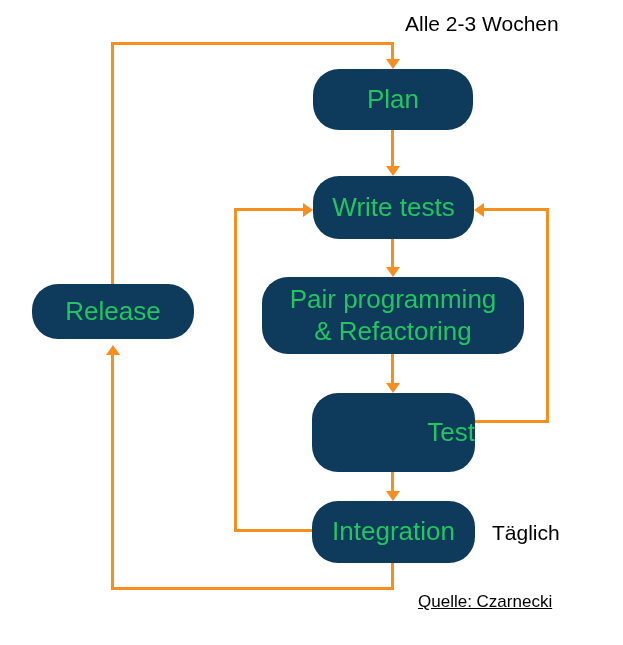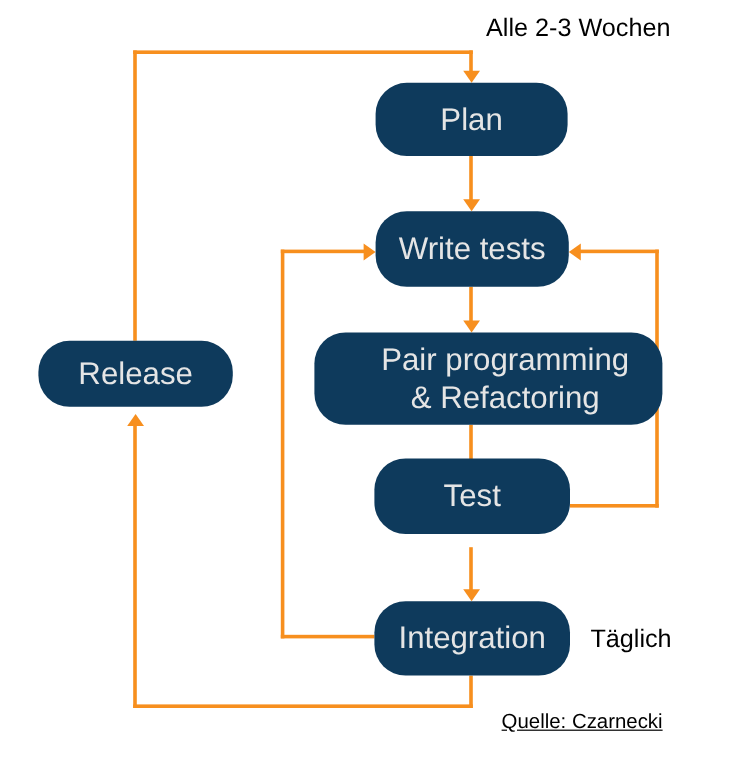--- a/index.html
+++ b/index.html
@@ -12,21 +12,21 @@
     position: relative;
     width: 623px;
     height: 645px;
     background: #ffffff;
     overflow: hidden;
   }
   .node {
     position: absolute;
     background: #0e3a5c;
     border-radius: 26px;
-    color: #e5e5e5;
+    color: #22c55e;
     font-size: 26px;
     line-height: 1.22;
     display: flex;
     align-items: center;
     justify-content: center;
     text-align: center;
     white-space: pre-line;
   }
   .ann {
     position: absolute;
@@ -111,26 +111,26 @@
   <div class="arr arr-up" style="left:106px; top:345px;"></div>
 
   <div class="node" style="left:313px; top:69px; width:160px; height:61px;">
     <span>Plan</span>
   </div>
 
   <div class="node" style="left:313px; top:176px; width:161px; height:63px;text-align:center;">
     <span>Write tests</span>
   </div>
 
-  <div class="node" style="left:262px; top:277px; width:262px; height:77px;padding-left:28px;">
+  <div class="node" style="left:262px; top:277px; width:262px; height:77px;">
     <span>Pair programming
 &amp; Refactoring</span>
   </div>
 
-  <div class="node" style="left:312px; top:382px; width:163px; height:63px;">
+  <div class="node" style="left:312px; top:393px; width:163px; height:79px;justify-content:flex-end;">
     <span>Test</span>
   </div>
 
   <div class="node" style="left:312px; top:501px; width:163px; height:62px;justify-content:center;">
     <span>Integration</span>
   </div>
 
   <div class="node" style="left:32px; top:284px; width:162px; height:55px;">
     <span>Release</span>
   </div>

